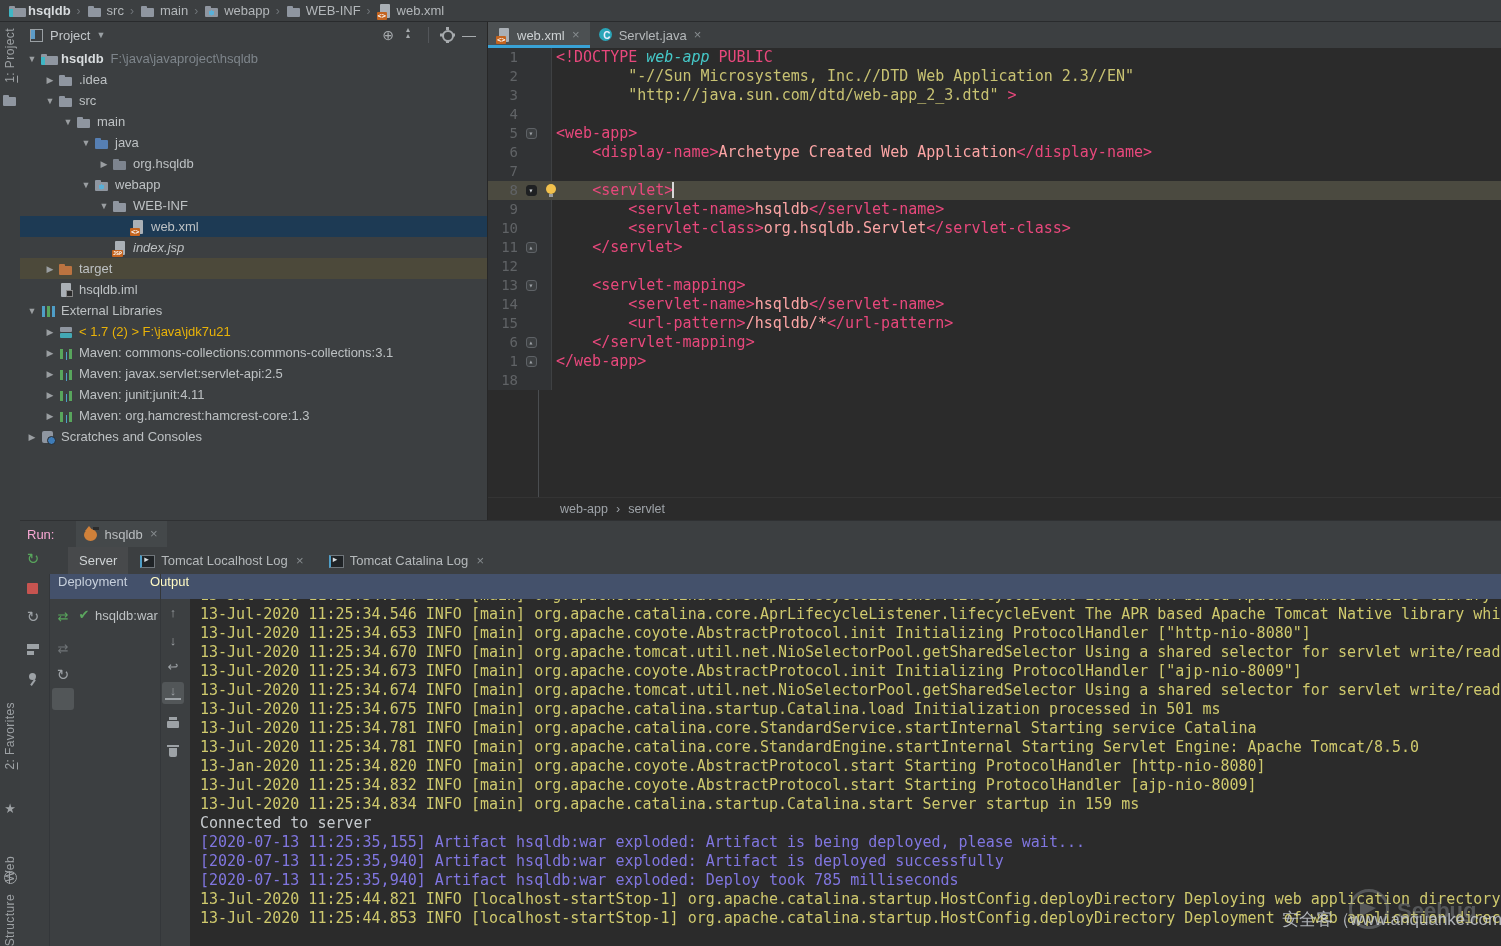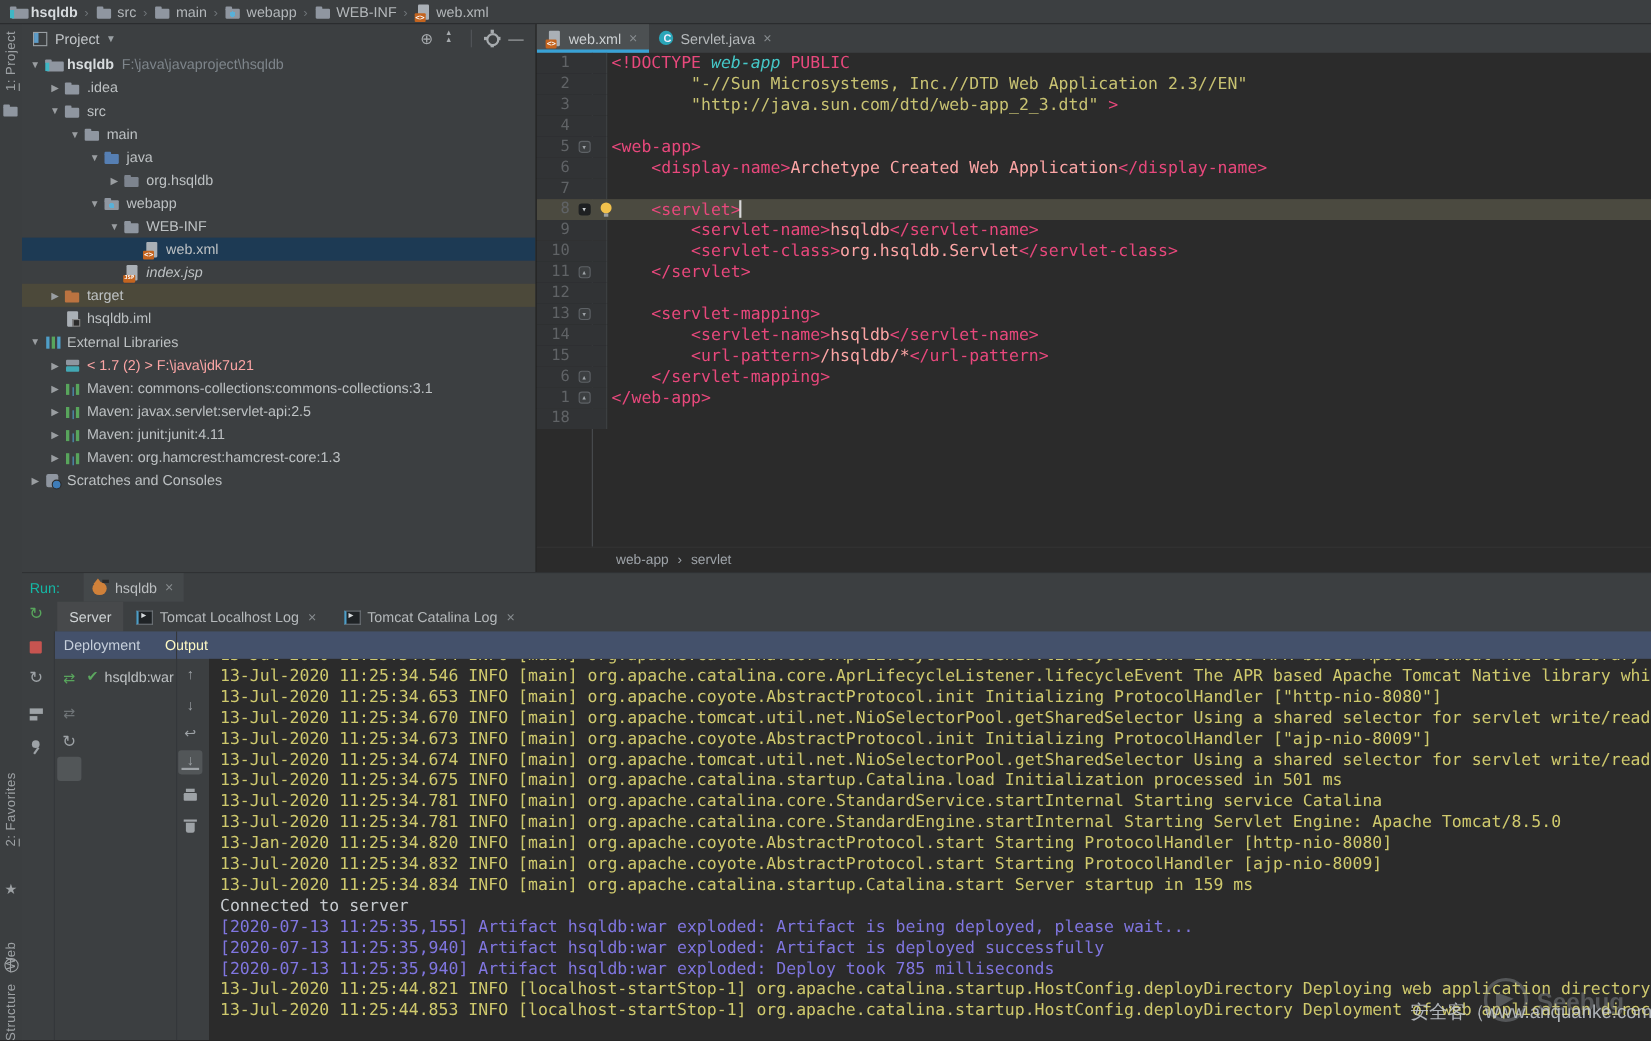--- a/index.html
+++ b/index.html
@@ -26,21 +26,21 @@
   #pp-caret{color:#9aa0a4;font-size:9px;}
   #pp-spacer{flex:1;}
   .hdivider{width:1px;height:16px;background:#53565a;margin:0 4px;}
   #tree{position:absolute;left:0;top:26px;right:0;bottom:0;}
   .trow{height:21px;display:flex;align-items:center;white-space:nowrap;}
   .trow.selected{background:#1d3a54;}
   .trow.excluded{background:#4c493a;}
   .tarrow{width:16px;flex:none;font-size:9px;color:#9a9ea1;text-align:center;}
   .tlabel{color:#bdc1c3;margin-left:5px;}
   .trow.bold .tlabel{color:#d8dcde;font-weight:bold;}
-  .trow.dim .tlabel{color:#fca5a5;text-align:right;}
+  .trow.dim .tlabel{color:#eab308;text-align:right;}
   .tsuffix{color:#7e858b;margin-left:7px;}
 
   
   .icn{width:16px;height:16px;display:inline-block;position:relative;flex:none;}
   .i-folder::after,.i-project-folder::after,.i-folder-web::after,.i-folder-src::after,
   .i-package::after,.i-folder-excluded::after{content:'';position:absolute;left:1px;top:3px;width:6px;height:3px;background:#8f96a0;border-radius:1px 1px 0 0;}
   .i-folder::before,.i-project-folder::before,.i-folder-web::before,.i-folder-src::before,
   .i-package::before,.i-folder-excluded::before{content:'';position:absolute;left:1px;top:5px;width:13px;height:9px;background:#8f96a0;border-radius:1px;}
   .i-project-folder::before{border-left:4px solid #3fb6c4;}
   .i-folder-web::before{background:radial-gradient(circle at 50% 55%,#59b0d8 0 2.5px,#8f96a0 2.6px);}
@@ -120,26 +120,26 @@
   .tk-t{color:#e8487c;}  .tk-s{color:#c8c272;}  .tk-i{color:#45c8c8;font-style:italic;}  .tk-x{color:#fca5a5;}
   .cursor{display:inline-block;width:2px;height:16px;background:#d8d8d8;vertical-align:-3px;margin-left:-1px;}
   .bulb-pos{position:absolute;left:56px;top:2px;}
   #fold-line{position:absolute;left:50px;top:26px;width:1px;bottom:22px;background:#4a4d50;}
   #code-crumbs{position:absolute;left:0;bottom:0;right:0;height:22px;background:#2b2b2b;border-top:1px solid #343434;
       display:flex;align-items:center;padding-left:72px;color:#9ea3a8;font-size:12.5px;gap:8px;}
 
   
   #run-panel{left:20px;top:520px;width:1481px;height:426px;background:#3c3f41;border-top:1px solid #2f3133;box-sizing:border-box;}
   #run-row1{position:absolute;left:0;top:0;right:0;height:26px;display:flex;align-items:center;}
-  #run-label{margin-left:7px;color:#14b8a6;}
+  #run-label{margin-left:7px;color:#f9a8d4;}
   #run-tab{display:flex;align-items:center;gap:5px;margin-left:22px;padding:0 7px;height:26px;background:#44484a;}
-  #run-row2{position:absolute;left:32px;top:26px;right:0;height:27px;display:flex;align-items:flex-start;}
+  #run-row2{position:absolute;left:48px;top:26px;right:0;height:27px;display:flex;align-items:flex-start;}
   .vtab{display:flex;align-items:center;gap:6px;padding:0 11px;height:27px;color:#b5b9bb;}
   .vtab.active{background:#47494b;color:#cfd3d5;}
-  #col-header{position:absolute;left:30px;top:53px;right:0;height:25px;background:#44516b;display:flex;align-items:center;}
+  #col-header{position:absolute;left:30px;top:53px;right:0;height:25px;background:#44516b;display:flex;align-items:flex-start;}
   #col-deploy-label{margin-left:8px;color:#c6cfdb;}
   #col-output-label{position:absolute;left:100px;color:#fef9c3;}
   .toolcol .icn{position:absolute;left:3px;}
   #run-left-toolbar{position:absolute;left:2px;top:0;width:26px;bottom:0;}
   #deploy-toolbar{position:absolute;left:32px;top:78px;width:24px;bottom:0;}
   #output-toolbar{position:absolute;left:142px;top:78px;width:26px;bottom:0;}
   .pressed{background:#525658;border-radius:3px;}
   #artifact-row{position:absolute;left:56px;top:84px;width:112px;height:20px;display:flex;align-items:center;overflow:hidden;}
   #artifact-label{color:#bdc1c3;margin-left:3px;white-space:nowrap;}
   .vsep{position:absolute;top:53px;bottom:0;width:1px;background:#34373a;}

